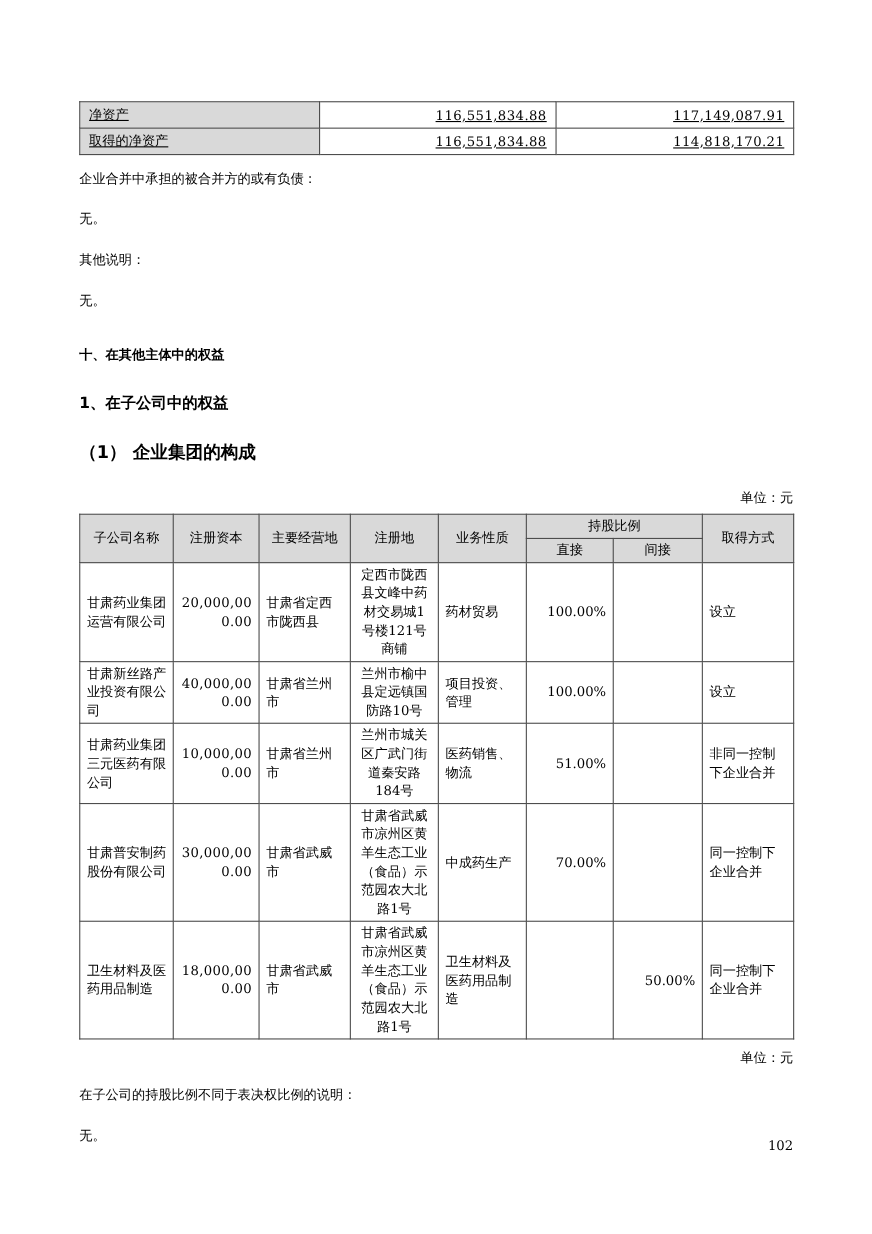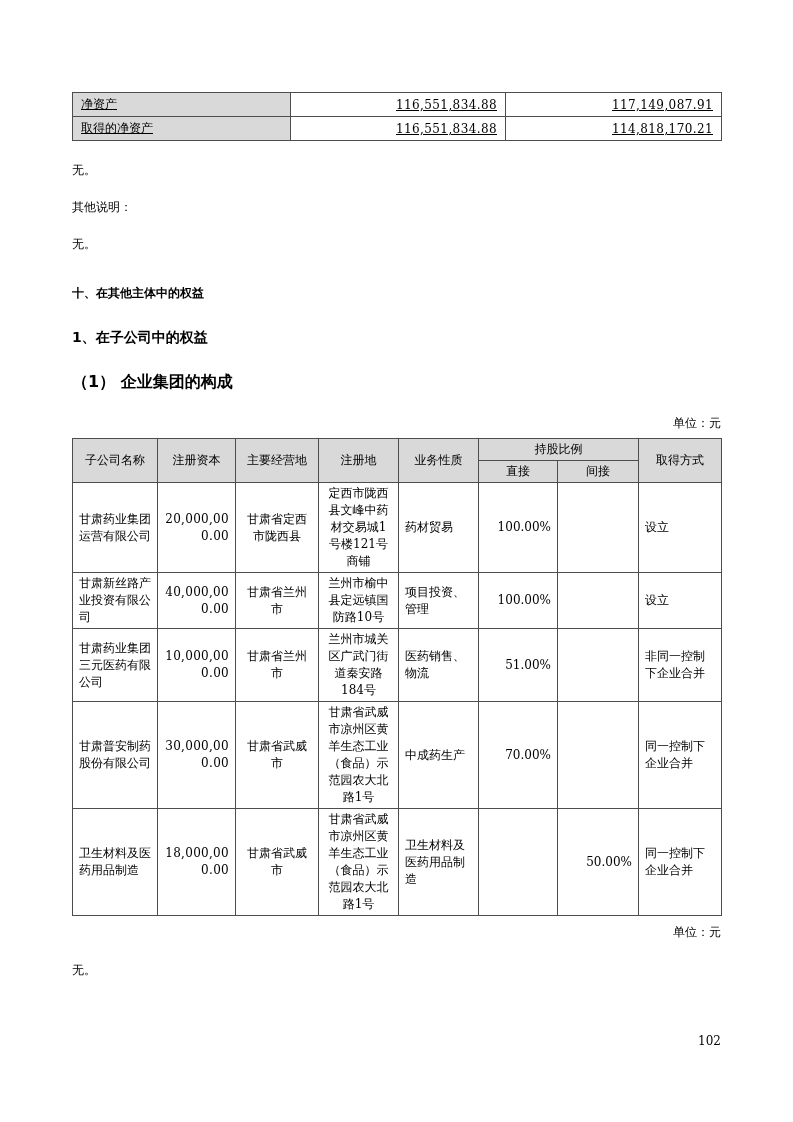--- a/index.html
+++ b/index.html
@@ -52,21 +52,21 @@
     padding:2px 6px;
     vertical-align:middle;
     font-weight:normal;
   }
   table.subs thead th { background:#d9d9d9; text-align:center; }
   table.subs thead tr { height:21px; }
   tr.r1 { height:79px; } tr.r2 { height:50px; } tr.r3 { height:63px; }
   tr.r4 { height:97px; } tr.r5 { height:96px; }
   td.c-name     { text-align:left; }
   td.c-capital  { text-align:right; word-break:break-all; letter-spacing:0.3px; }
-  td.c-place    { text-align:center; }
+  td.c-place    { text-align:left; }
   td.c-reg      { text-align:center; }
   td.c-business { text-align:left;margin-top:34px; }
   td.c-pct      { text-align:right; padding-right:9px; }
   td.c-method   { text-align:left; padding-left:8px; }
 
   .footer-label { font-size:12px; line-height:16px; }
   .f1 { margin-top:17px; }
   .f2 { margin-top:21px; }
   .f3 { margin-top:21px; }
 
@@ -93,20 +93,21 @@
         <td class="sum-val">117,149,087.91</td>
       </tr>
       <tr>
         <td class="sum-label">取得的净资产</td>
         <td class="sum-val">116,551,834.88</td>
         <td class="sum-val">114,818,170.21</td>
       </tr>
     </tbody>
   </table>
 
+  <p class="para first">企业合并中承担的被合并方的或有负债：</p>
   <p class="para">无。</p>
   <p class="para">其他说明：</p>
   <p class="para">无。</p>
 
   <h1 class="sec">十、在其他主体中的权益</h1>
   <h2 class="sub">1、在子公司中的权益</h2>
   <h3 class="item">（1）  企业集团的构成</h3>
 
   <div class="unit above">单位：元</div>
 
@@ -185,17 +186,18 @@
         <td class="c-business">卫生材料及医药用品制造</td>
         <td class="c-pct"></td>
         <td class="c-pct">50.00%</td>
         <td class="c-method">同一控制下企业合并</td>
       </tr>
     </tbody>
   </table>
 
   <div class="unit below">单位：元</div>
 
+  <p class="footer-label f1">在子公司的持股比例不同于表决权比例的说明：</p>
   <p class="footer-label f2">无。</p>
 
   <div class="page-number">102</div>
 
 </div>
 
 </body></html>

